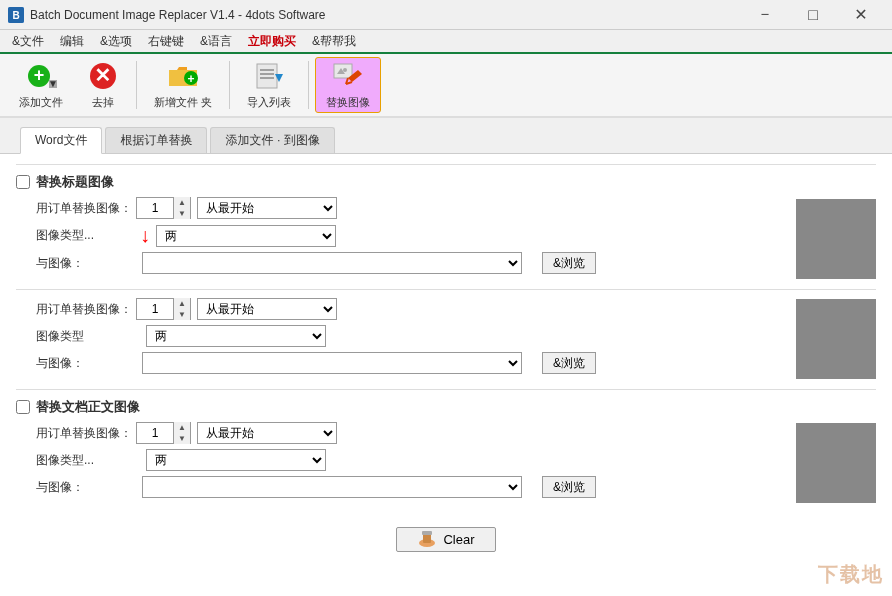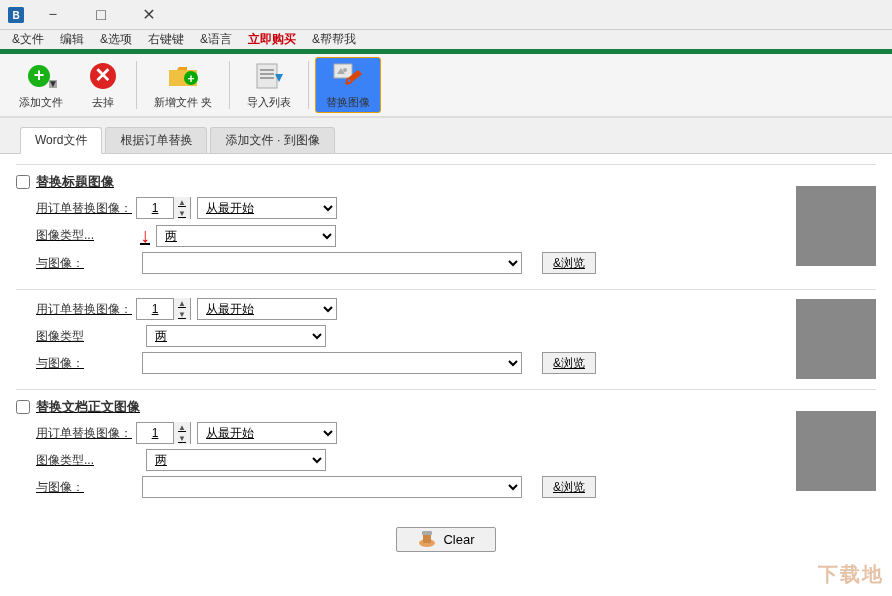--- a/index.html
+++ b/index.html
@@ -44,21 +44,21 @@
       font-size: 16px;
       color: #444;
     }
 
     .menu-bar {
       background: #f0f0f0;
       display: flex;
       align-items: center;
       height: 24px;
       padding: 0 4px;
-      border-bottom: 5px solid #15803d;
+      border-bottom: 2px solid #15803d;
     }
     .menu-item {
       padding: 2px 8px;
       font-size: 12px;
       color: #333;
       cursor: pointer;
       white-space: nowrap;
     }
     .menu-item.highlighted {
       color: #c8000a;
@@ -82,21 +82,21 @@
       padding: 4px 10px;
       cursor: pointer;
       border: 1px solid transparent;
       border-radius: 3px;
       min-width: 52px;
       height: 56px;
       background: transparent;
       gap: 3px;
     }
     .tool-btn.active {
-      background: #3b82f6;
+      background: #f0abfc;
       border-color: #e8a000;
     }
     .tool-icon {
       width: 32px; height: 32px;
       display: flex; align-items: center; justify-content: center;
       font-size: 22px;
     }
     .tool-label {
       font-size: 11px;
       color: #333;
@@ -233,22 +233,21 @@
 
     .image-preview {
       width: 80px; height: 80px;
       background: #888;
       margin-left: auto;
       flex-shrink: 0;
     }
 
     .section-with-preview {
       display: flex;
-      align-items: center;
-      text-decoration: underline;
+      align-items: flex-end;
     }
     .section-fields {
       flex: 1;
     }
 
     .clear-section {
       display: flex;
       justify-content: center;
       align-items: center;
       padding: 14px 0 8px 0;
@@ -288,20 +287,21 @@
 </head>
 <body>
 
 <div class="title-bar">
   <div class="title-bar-icon">
     <svg width="16" height="16" viewBox="0 0 16 16">
       <rect width="16" height="16" fill="#2266aa" rx="2"></rect>
       <text x="8" y="12" text-anchor="middle" fill="white" font-size="10" font-weight="bold">B</text>
     </svg>
   </div>
+  <span class="title-bar-text">Batch Document Image Replacer V1.4 - 4dots Software</span>
   <div class="title-bar-controls">
     <button class="title-btn">－</button>
     <button class="title-btn">□</button>
     <button class="title-btn close">✕</button>
   </div>
 </div>
 
 <div class="menu-bar">
   <span class="menu-item">&amp;文件</span>
   <span class="menu-item">编辑</span>

